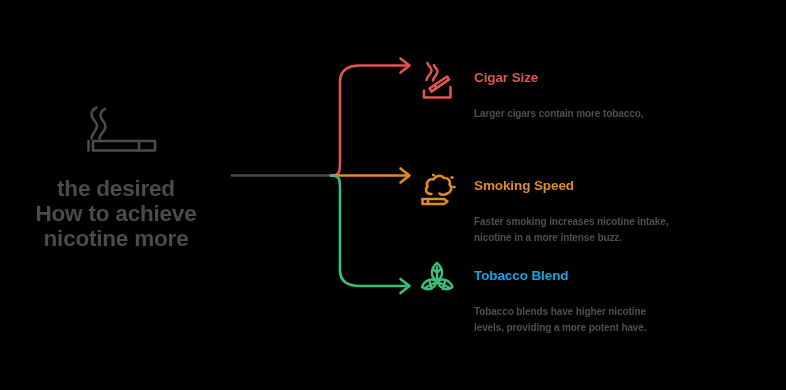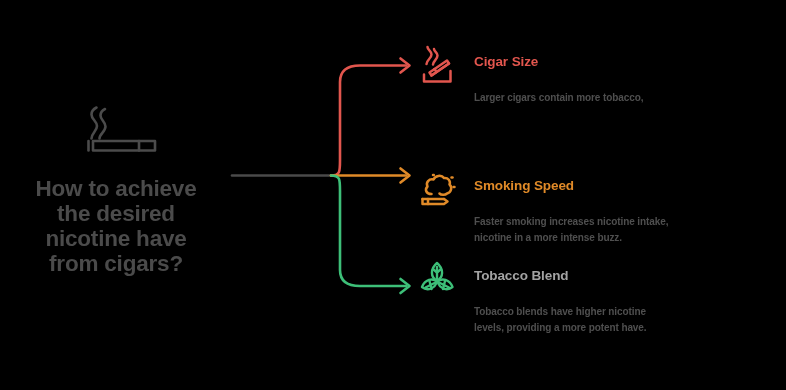--- a/index.html
+++ b/index.html
@@ -79,27 +79,27 @@
     margin-left: 60px;
     margin-top: 2px;
     font-size: 10px;
     font-weight: bold;
     line-height: 15.5px;
     color: #4f4f4f;
     letter-spacing: -0.1px;
     width: 272px;
   }
 
-  #item-0 { top: 44px; }
+  #item-0 { top: 60px; }
   #item-1 { top: 168px; }
   #item-2 { top: 258px; }
 
   .t-red   { color: #e2564e; }
   .t-orange{ color: #e08a28; }
-  .t-green { color: #a3a3a3; }
+  .t-green { color: #0ea5e9; }
 </style>
 </head>
 <body>
 
 <div id="canvas">
 
   <div id="left-block">
 
     <div id="cigarette-icon-wrap">
       <svg width="232" height="54" viewBox="0 0 232 54" xmlns="http://www.w3.org/2000/svg">
@@ -112,24 +112,23 @@
           <path d="M88.5 41 L88.5 50.5"></path>
 
           <rect x="93" y="41" width="62" height="9.5"></rect>
 
           <path d="M139 41 L139 50.5"></path>
         </g>
       </svg>
     </div>
 
     <div id="main-title">
+      <div>the desired</div>
       <div>How to achieve</div>
-      <div>the desired</div>
-      <div>nicotine have</div>
-      <div>from cigars?</div>
+      <div>nicotine more</div>
     </div>
   </div>
 
   <svg id="connectors" width="786" height="390" viewBox="0 0 786 390" xmlns="http://www.w3.org/2000/svg">
     <g fill="none" stroke-width="2.6" stroke-linecap="round" stroke-linejoin="round">
 
       <path d="M232 175.5 L331 175.5" stroke="#4a4a4a"></path>
 
       <path d="M331 175.5 C 340 175.5, 340 172, 340 160 L340 82
                C 340 70, 348 65.5, 360 65.5 L406 65.5" stroke="#e2564e"></path>

